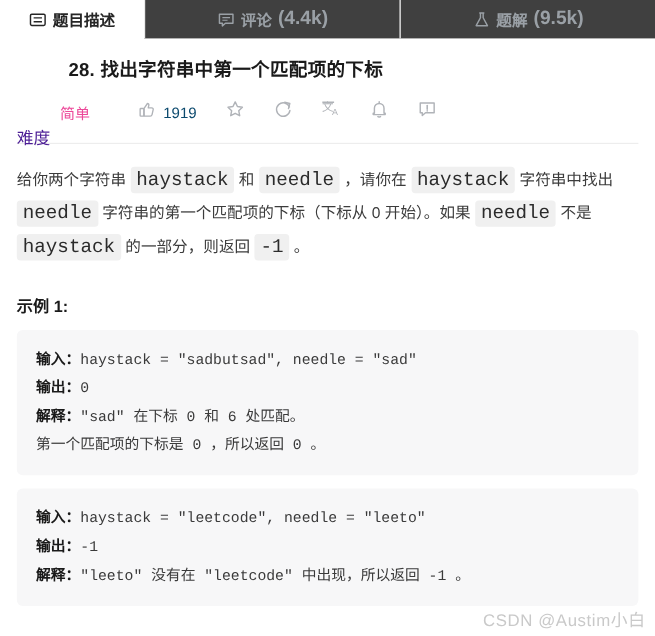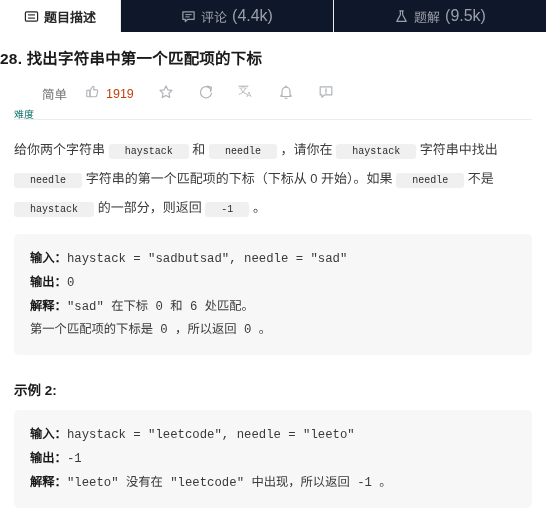--- a/index.html
+++ b/index.html
@@ -35,95 +35,95 @@
     cursor: pointer;
     white-space: nowrap;
   }
   .tab.active {
     background: #ffffff;
     color: #262626;
     font-weight: 600;
     width: 120px;
   }
   .tab.inactive {
-    background: #0f172a;
+    background: #404040;
     color: #9aa0a6;
-    font-weight: 400;
+    font-weight: 700;
     flex: 1;
     border-left: 1px solid #ebebeb;
   }
   .tab.inactive:first-of-type { border-left: none; }
   .tab .ticon {
     display: inline-flex;
     align-items: center;
     justify-content: center;
     width: 15px;
     height: 15px;
     flex: none;
   }
   .tab .tcount { font-size: 16px; }
 
   
-  .title-wrap { padding: 16px 14px 0 0; }
+  .title-wrap { padding: 16px 14px 0 23px; margin-left: 34px; }
   .title {
     font-size: 15.5px;
     font-weight: 600;
     color: #1a1a1a;
     line-height: 1.4;
     letter-spacing: .2px;
   }
 
   
   .meta-row {
     display: flex;
     align-items: center;
     padding: 10px 14px 0 14px;
     height: 28px;
     box-sizing: content-box;
   }
   .meta-label {
-    font-size: 10px;
-    color: #0f766e;
+    font-size: 14px;
+    color: #4c1d95;
     margin-right: 8px;
     margin-top: 40px;
   }
   .difficulty {
     font-size: 12.5px;
-    color: #737373;
-    margin-right: 18px;
+    color: #ec4899;
+    margin-right: 40px;
     cursor: pointer;
   }
   .act {
     display: inline-flex;
     align-items: center;
     gap: 6px;
     margin-right: 24px;
     color: #b0b3b8;
     cursor: pointer;
   }
-  .act .count { font-size: 12.5px; color: #c2410c; }
+  .act .count { font-size: 12.5px; color: #0c4a6e; }
   .divider {
     height: 1px;
     background: #ededed;
     margin: 11px 14px 0 14px;
   }
 
   
   .desc {
     padding: 16px 14px 0 14px;
     font-size: 13px;
     line-height: 27px;
     color: #3c3c3c;
   }
   code.inline {
     background: #f0f0f0;
     border-radius: 3px;
-    padding: 2px 16px;
+    padding: 2px 5px;
     font-family: "Liberation Mono", "DejaVu Sans Mono", monospace;
-    font-size: 10px;
+    font-size: 16px;
     color: #2b2b2b;
     white-space: nowrap;
   }
 
   
   .ex-title {
     padding: 24px 14px 0 14px;
     font-size: 13.5px;
     font-weight: 700;
     color: #1a1a1a;
@@ -262,24 +262,25 @@
       </span>
     </span>
   </div>
 
   <div class="divider"></div>
 
   <div class="desc">
     <span>给你两个字符串 </span><code class="inline">haystack</code><span> 和 </span><code class="inline">needle</code><span> ，请你在 </span><code class="inline">haystack</code><span> 字符串中找出 </span><code class="inline">needle</code><span> 字符串的第一个匹配项的下标（下标从 0 开始）。如果 </span><code class="inline">needle</code><span> 不是 </span><code class="inline">haystack</code><span> 的一部分，则返回 </span><code class="inline">-1</code><span> 。</span>
   </div>
 
+  <div class="ex-title">示例 1:</div>
   <div class="code-block"><span class="lbl">输入：</span><span>haystack = "sadbutsad", needle = "sad"</span>
 <span class="lbl">输出：</span><span>0</span>
 <span class="lbl">解释：</span><span>"sad" 在下标 0 和 6 处匹配。
 第一个匹配项的下标是 0 ，所以返回 0 。</span></div>
 
-  <div class="ex-title">示例 2:</div>
   <div class="code-block"><span class="lbl">输入：</span><span>haystack = "leetcode", needle = "leeto"</span>
 <span class="lbl">输出：</span><span>-1</span>
 <span class="lbl">解释：</span><span>"leeto" 没有在 "leetcode" 中出现，所以返回 -1 。</span></div>
 
+  <div class="watermark">CSDN @Austim小白</div>
 
 </div>
 
 </body></html>

